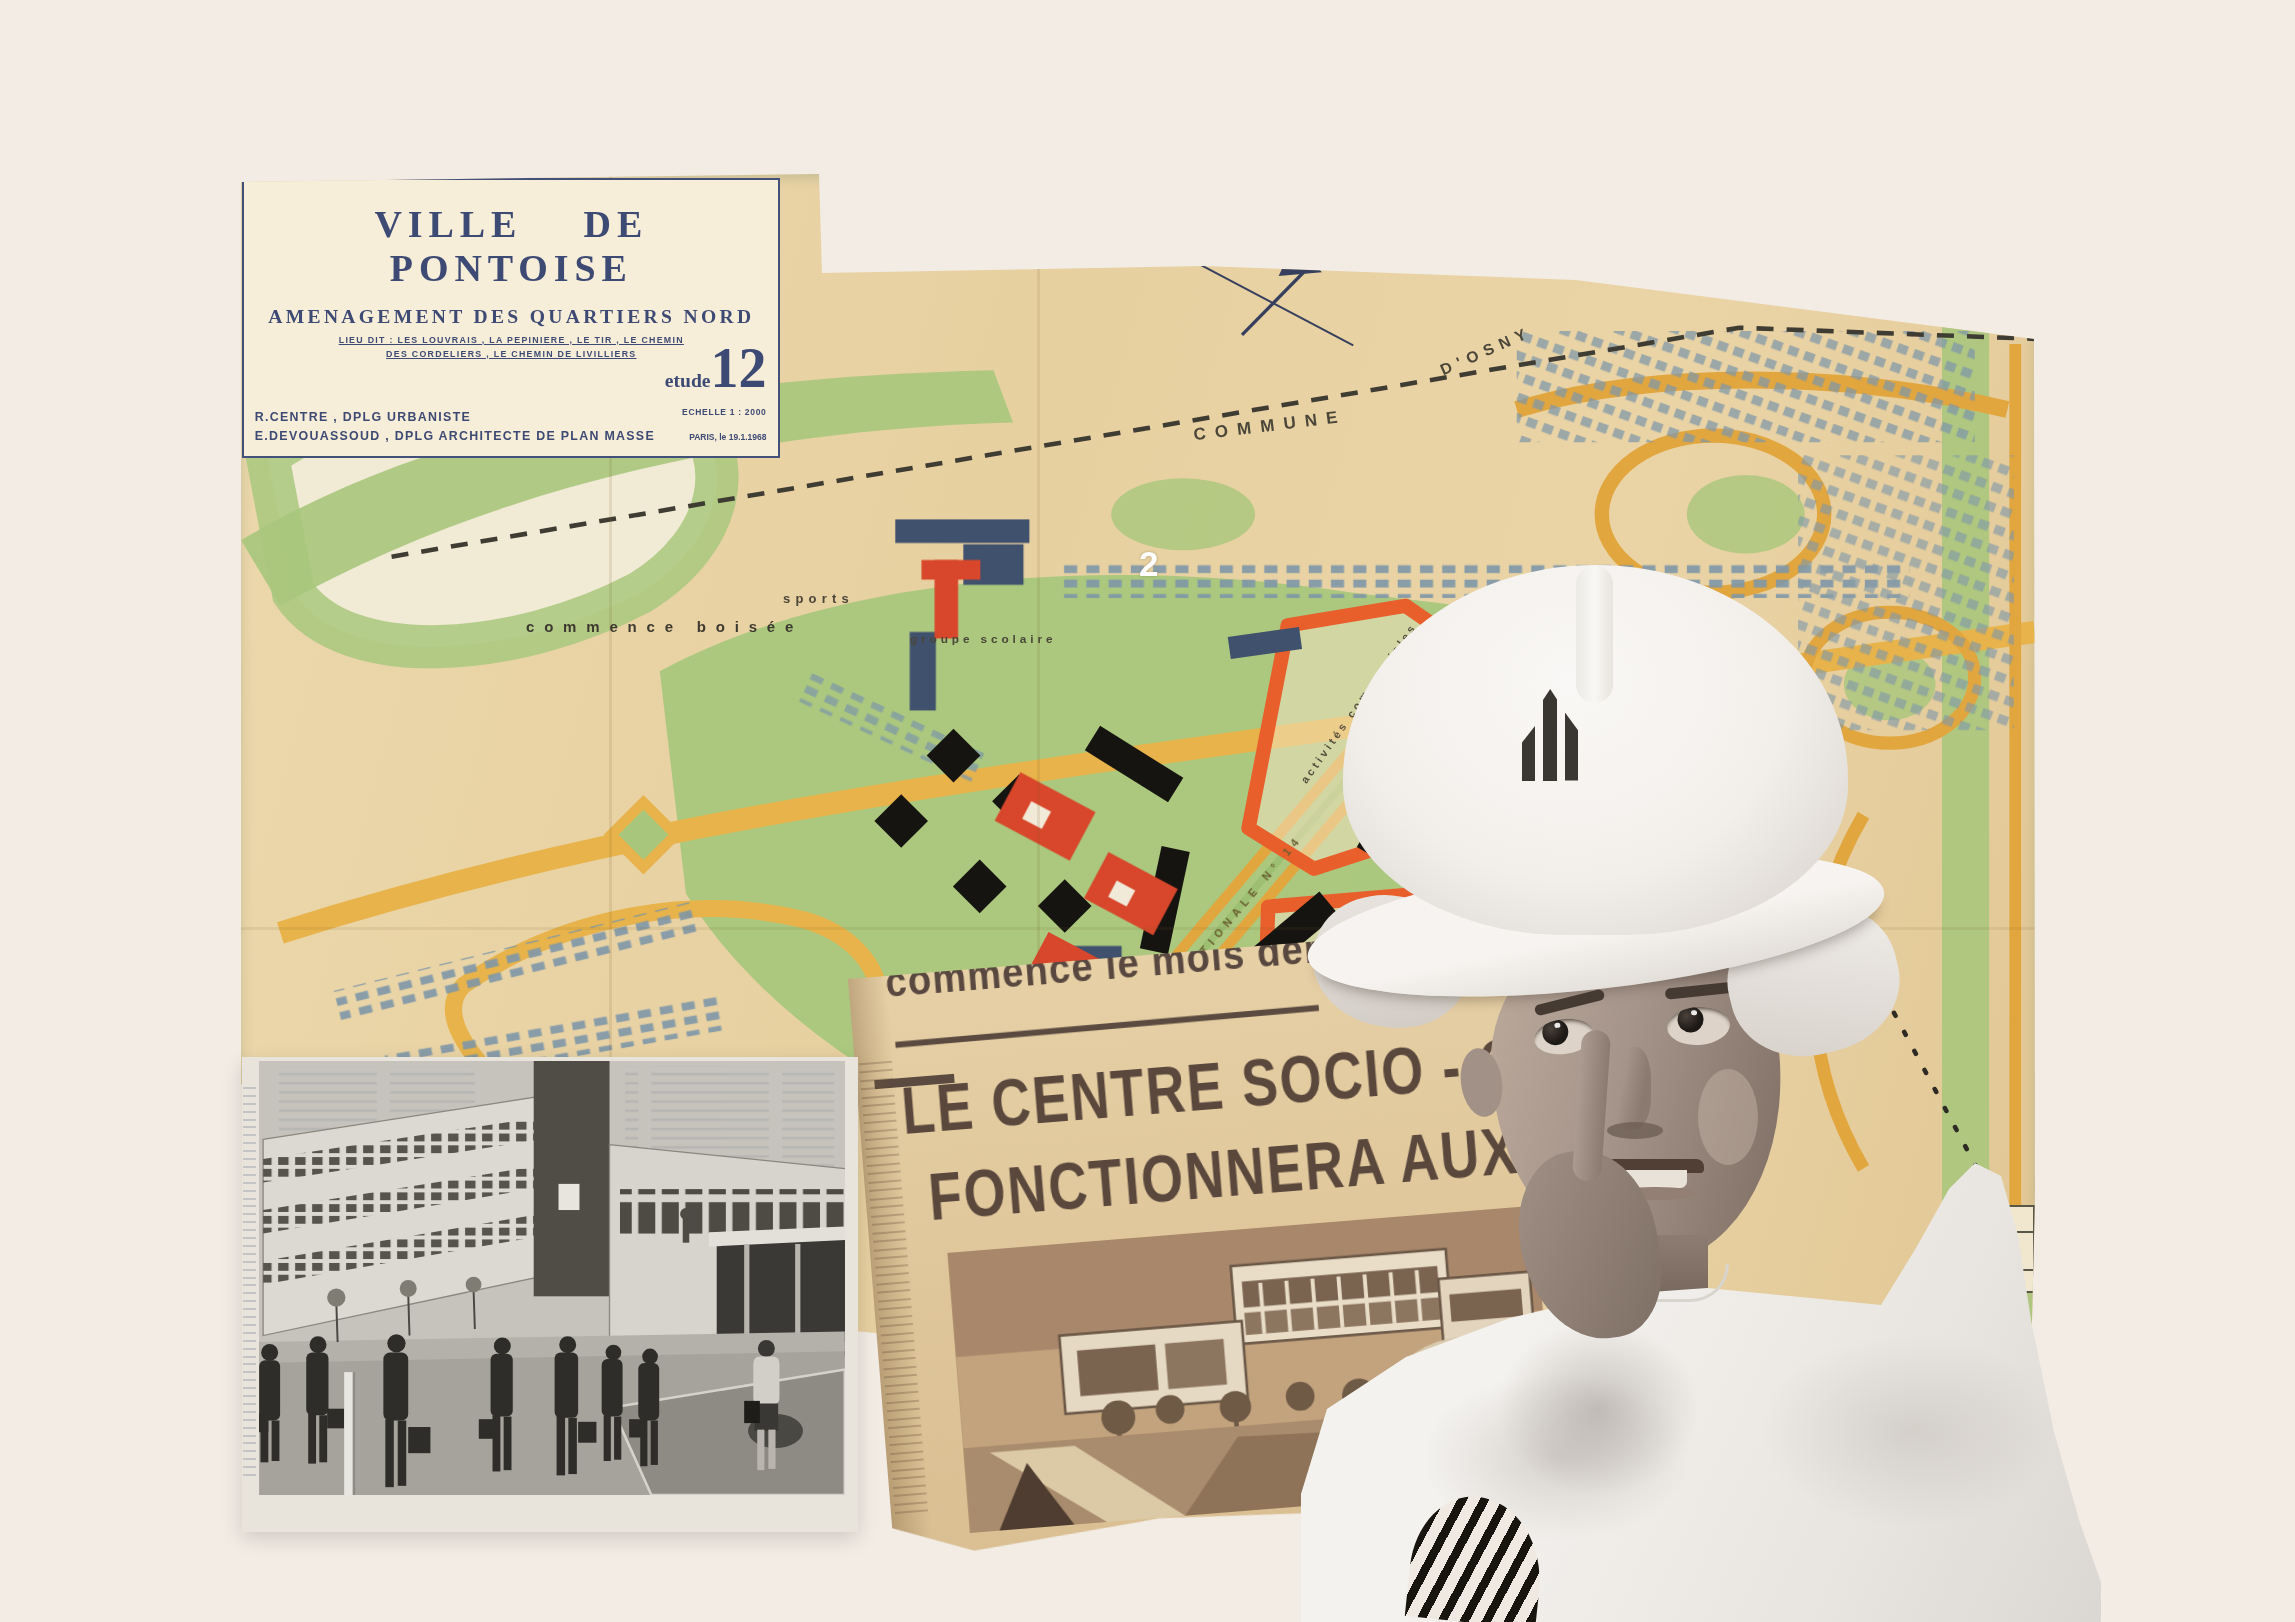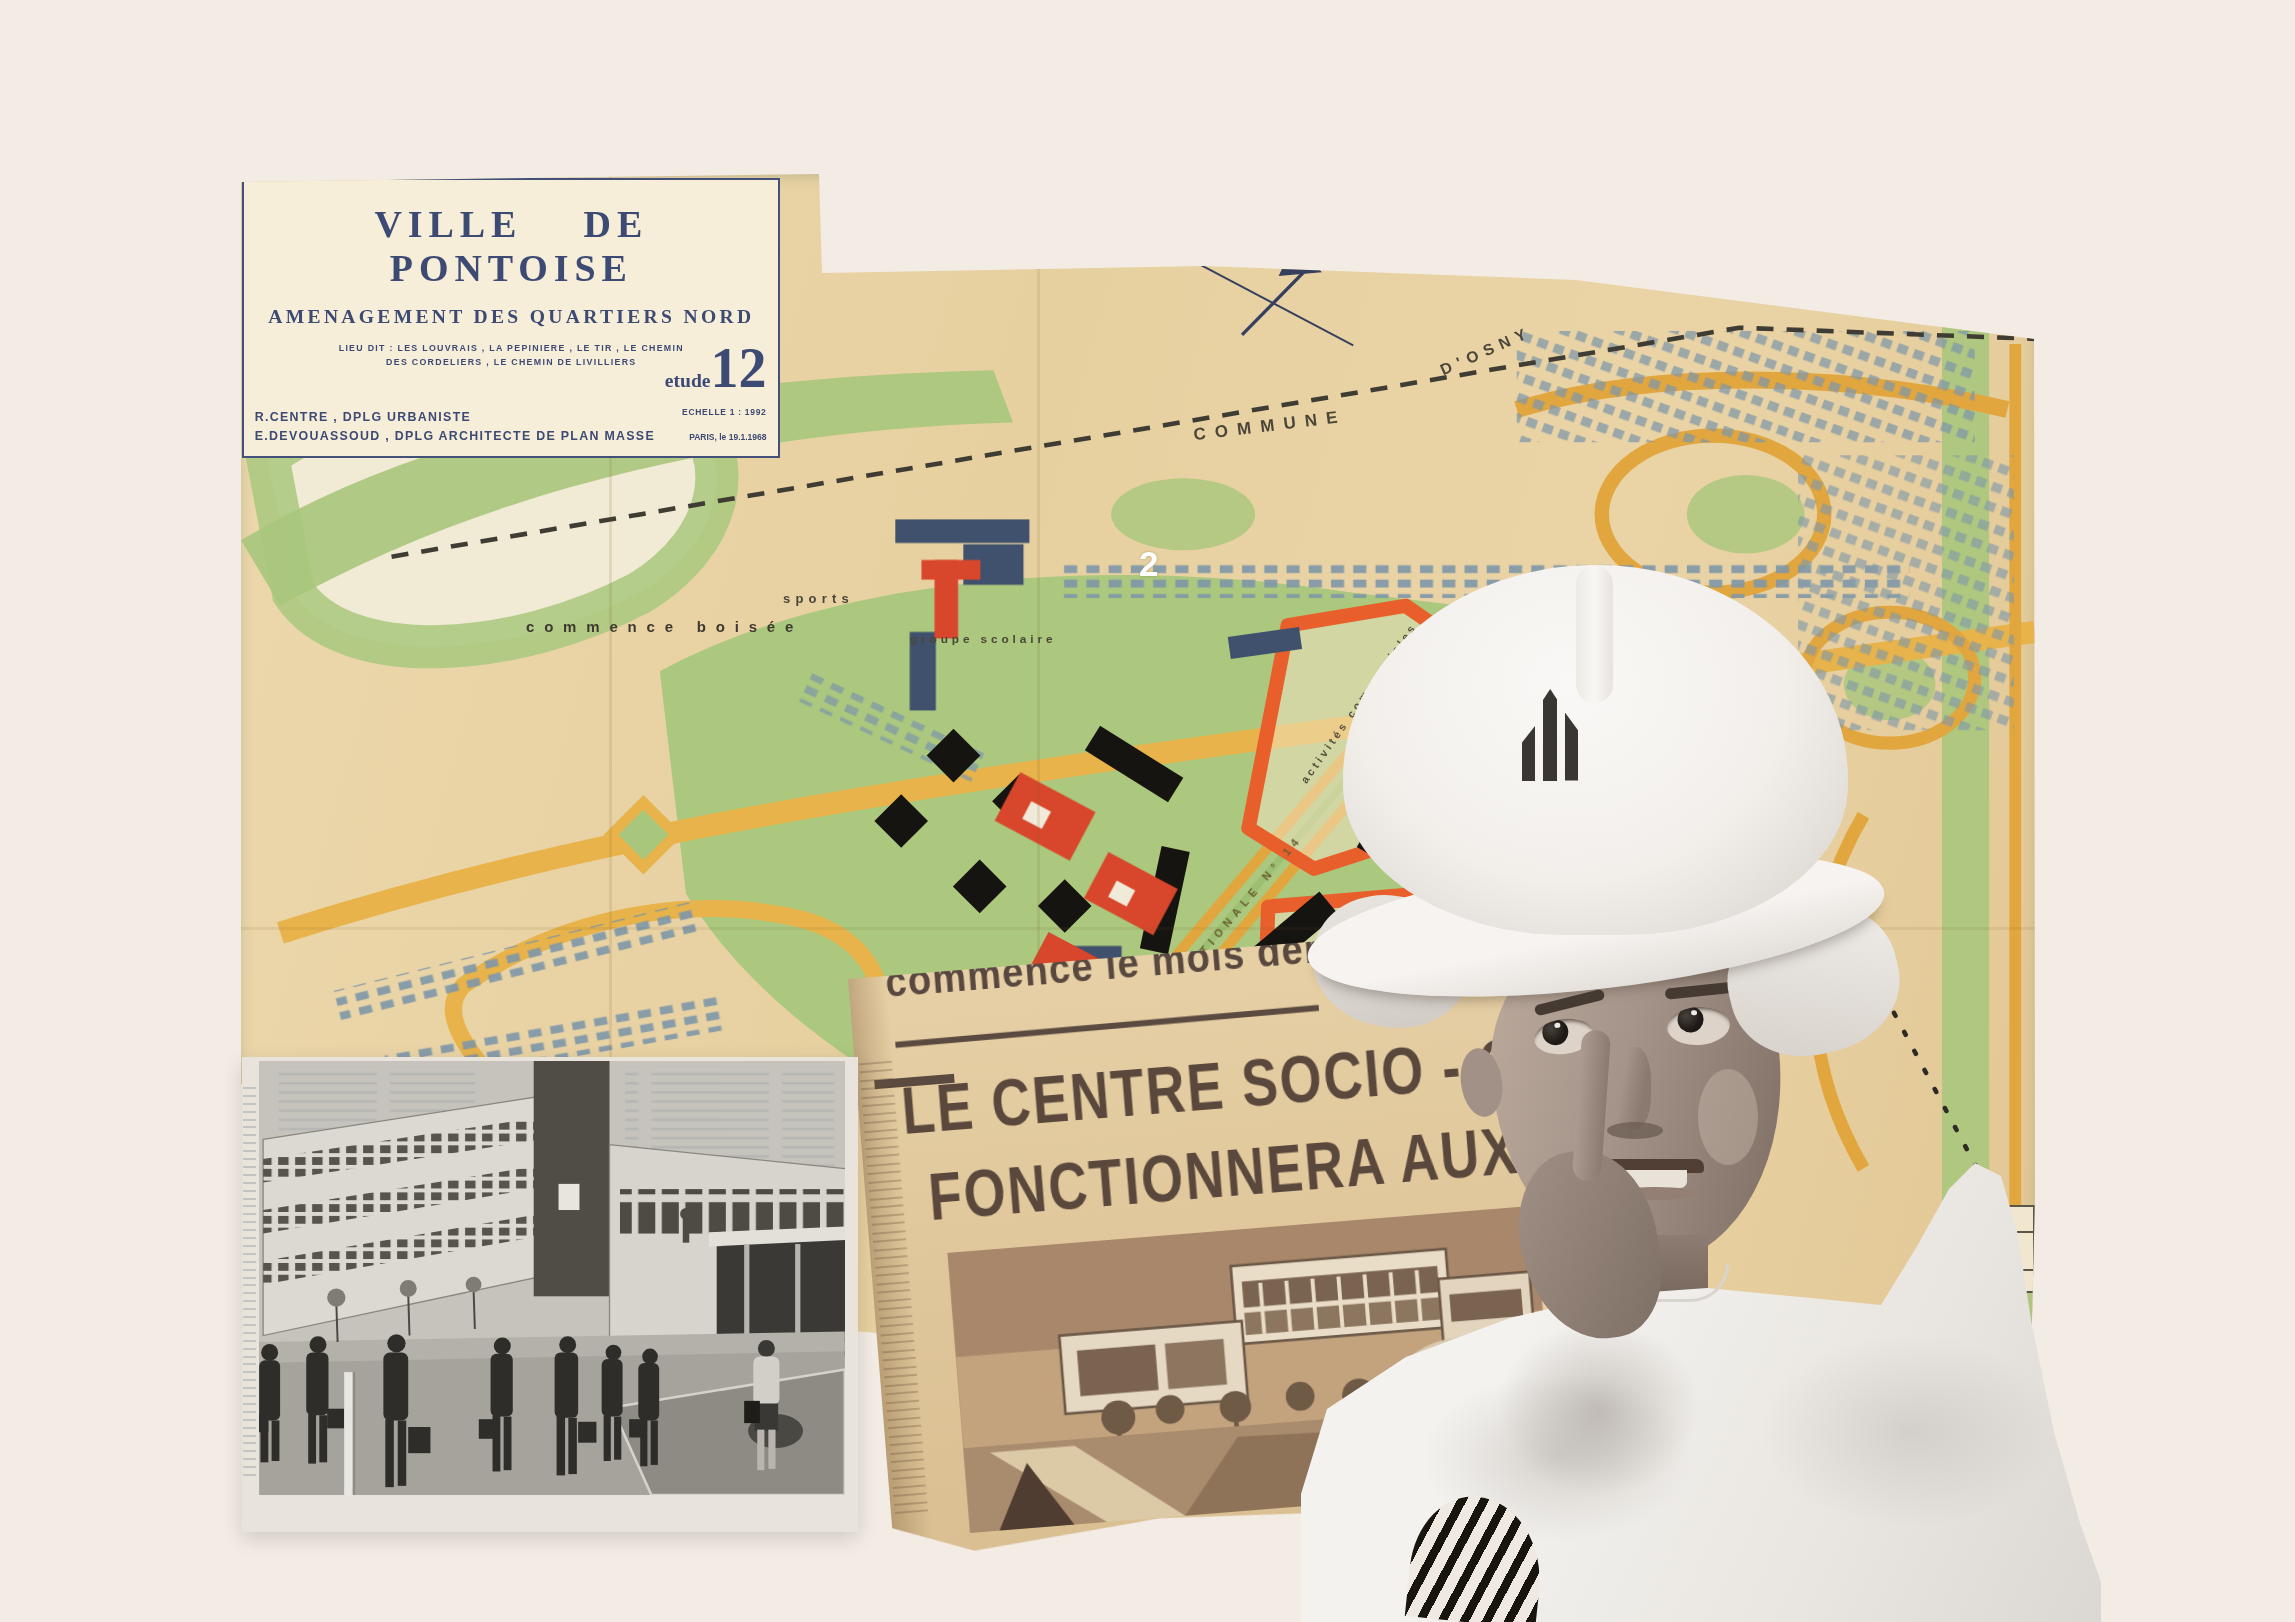--- a/index.html
+++ b/index.html
@@ -22,21 +22,21 @@
   .crease-h{left:0;width:100%;height:2.6px;background:rgba(120,90,40,.10);}
 
   
   #cartouche{left:1.3px;top:3.9px;width:538px;height:280px;background:#f7eed9;
     border:2.6px solid #43507a;box-sizing:border-box;color:#3d4a74;}
   #cart-city{margin-top:22px;text-align:center;font-family:"Liberation Serif",serif;font-weight:bold;
     font-size:38px;letter-spacing:5.9px;word-spacing:46px;}
   #cart-sub{margin-top:15.7px;text-align:center;font-family:"Liberation Serif",serif;font-weight:bold;
     font-size:19.6px;letter-spacing:3.3px;}
   .cart-small{text-align:center;font-size:8.8px;letter-spacing:1.3px;line-height:1.6;font-weight:bold;}
-  #cart-small-wrap{margin-top:13px;}
+  #cart-small-wrap{margin-top:5px;text-decoration:underline;}
   #cart-credits{left:10.5px;bottom:10.5px;font-size:12.4px;font-weight:bold;letter-spacing:1.3px;line-height:1.5;}
   #cart-etude{right:11.8px;bottom:56px;font-family:"Liberation Serif",serif;font-weight:bold;}
   #cart-etude .lbl{font-size:19.6px;}
   #cart-etude .num{font-size:56px;}
   #cart-echelle{right:11.8px;bottom:39px;font-size:8.5px;font-weight:bold;letter-spacing:0.7px;}
   #cart-date{right:11.8px;bottom:14.4px;font-size:8.5px;font-weight:bold;}
 
   
   .maplbl{color:#4b463a;font-weight:bold;white-space:nowrap;}
   #lbl-commune{left:952px;top:242px;font-size:17px;letter-spacing:9.2px;transform:rotate(-7deg);}
@@ -275,21 +275,21 @@
         <div class="cart-small">LIEU DIT : LES LOUVRAIS , LA PEPINIERE , LE TIR , LE CHEMIN</div>
         <div class="cart-small">DES CORDELIERS , LE CHEMIN DE LIVILLIERS</div>
       </div>
       <div class="abs" id="cart-credits">
         <div>R.CENTRE , DPLG URBANISTE</div>
         <div>E.DEVOUASSOUD , DPLG ARCHITECTE DE PLAN MASSE</div>
       </div>
       <div class="abs" id="cart-etude">
         <span class="lbl">etude</span><span class="num">12</span>
       </div>
-      <div class="abs" id="cart-echelle">ECHELLE 1 : 1992</div>
+      <div class="abs" id="cart-echelle">ECHELLE 1 : 2000</div>
       <div class="abs" id="cart-date">PARIS, le 19.1.1968</div>
     </div>
 
     <div class="abs maplbl" id="lbl-commune">COMMUNE</div>
     <div class="abs maplbl" id="lbl-osny">D'OSNY</div>
     <div class="abs maplbl" id="lbl-reserve">commence boisée</div>
     <div class="abs maplbl" id="lbl-sports">sports</div>
     <div class="abs maplbl" id="lbl-groupe">groupe scolaire</div>
     <div class="abs maplbl" id="lbl-sector2">2</div>
     <div class="abs maplbl" id="lbl-act1">activités commerciales</div>

